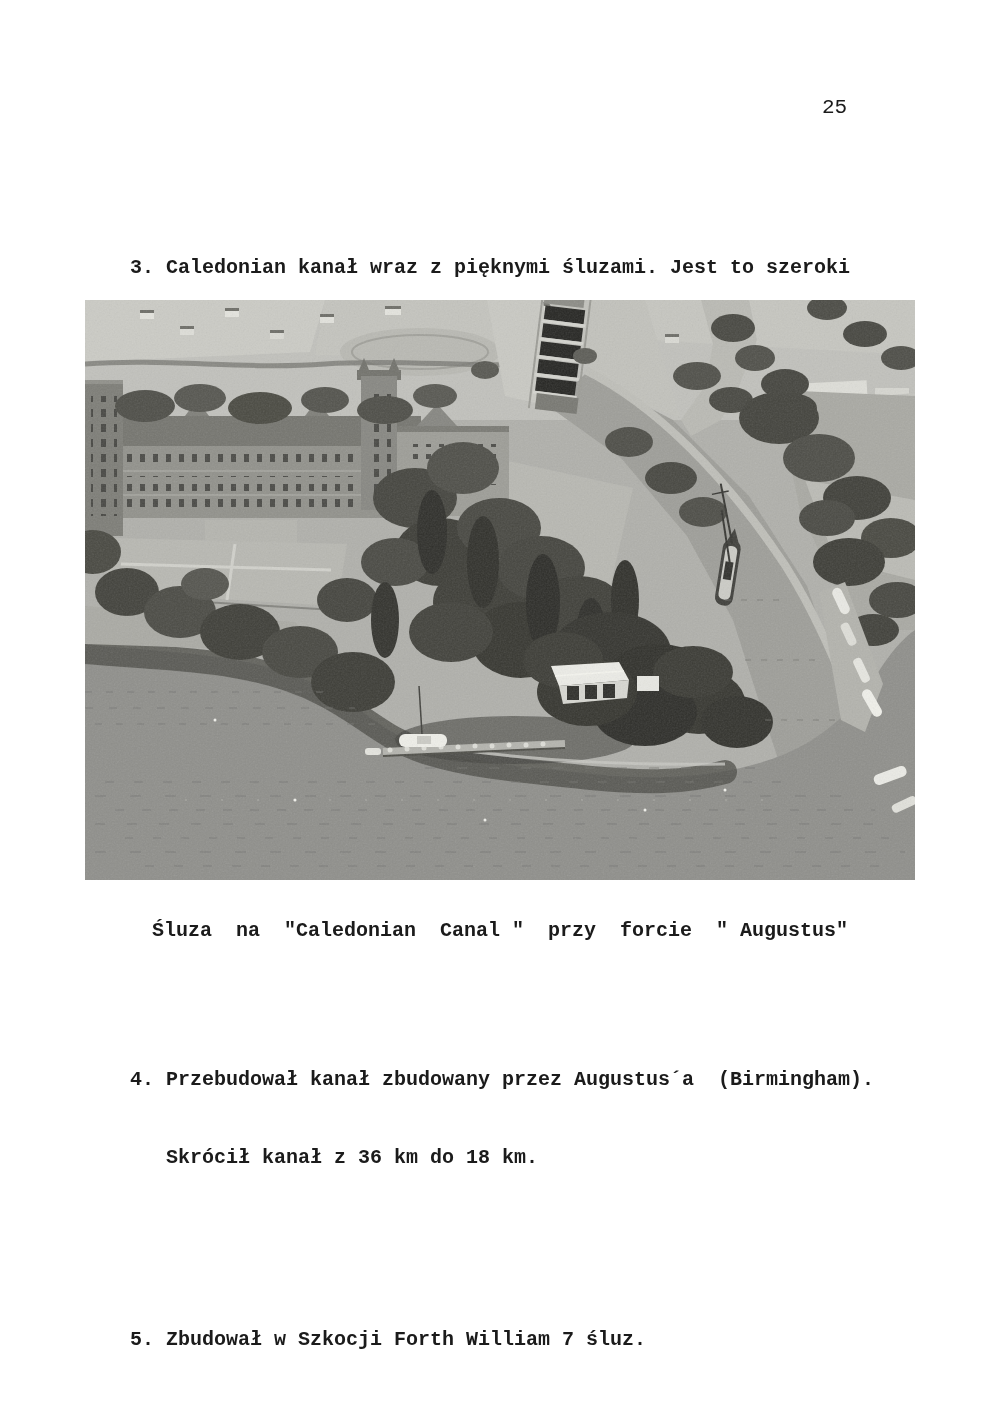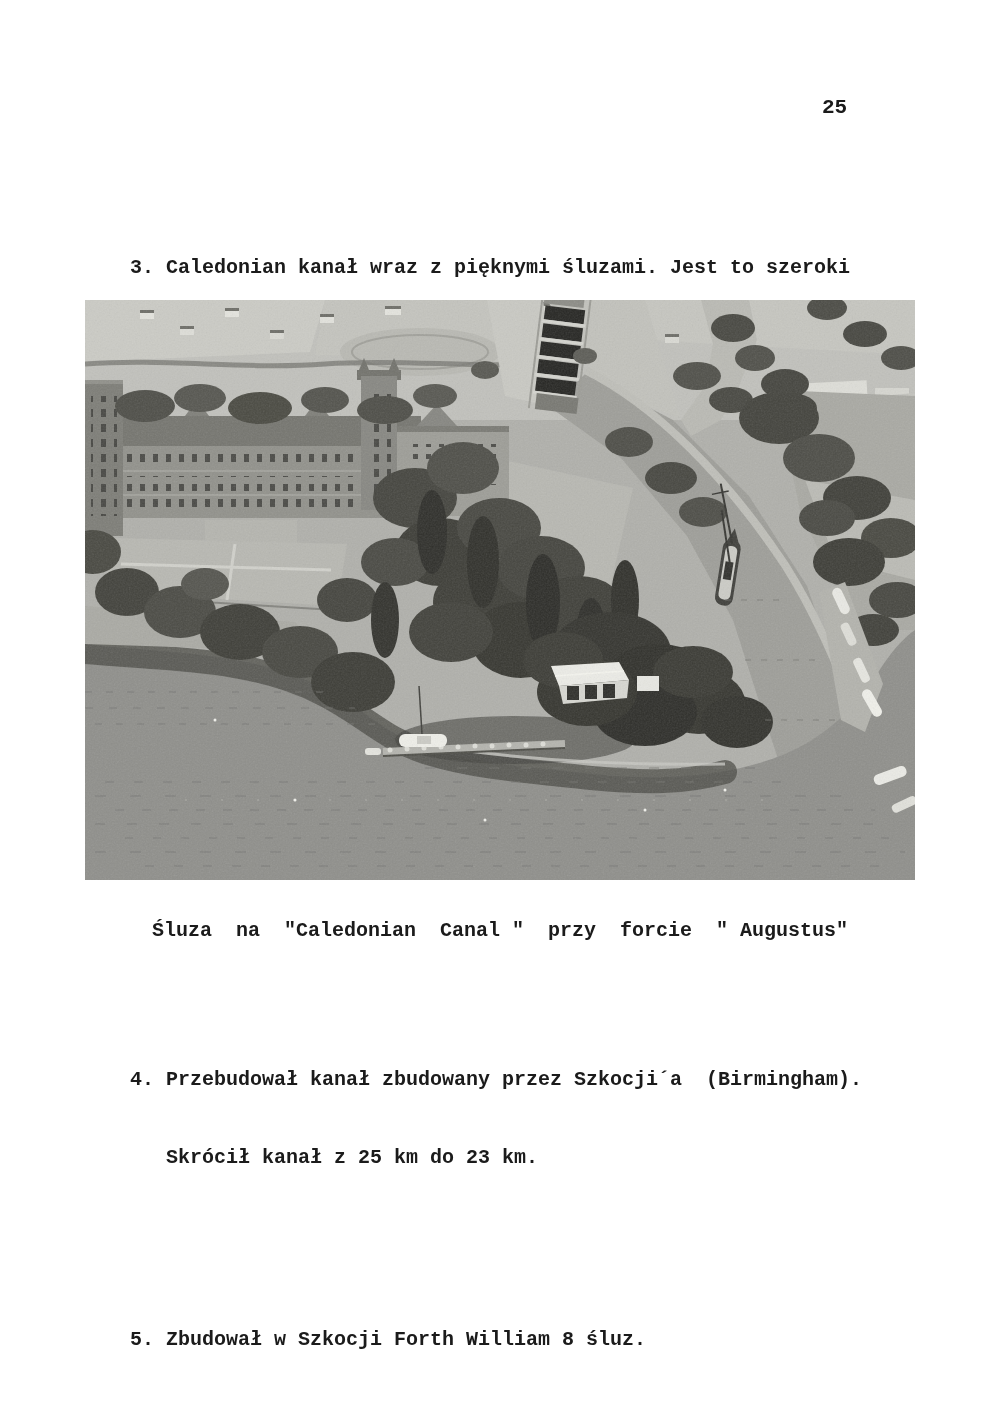--- a/index.html
+++ b/index.html
@@ -1,19 +1,19 @@
 <!DOCTYPE html>
 <html><head>
 <meta charset="utf-8">
 <style>
   html,body{margin:0;padding:0;background:#ffffff;}
   .page{position:relative;width:1000px;height:1420px;background:#ffffff;overflow:hidden;
         font-family:"Liberation Mono","DejaVu Sans Mono",monospace;color:#1b1b1b;}
   .txt{white-space:pre;font-size:20px;font-weight:600;}
-  .page-number{position:absolute;left:822px;top:96px;font-size:21px;font-weight:700;
+  .page-number{position:absolute;left:822px;top:96px;font-size:21px;font-weight:400;
                font-family:"Liberation Mono","DejaVu Sans Mono",monospace;}
   .top-list{position:absolute;left:130px;top:142px;line-height:28px;}
   .bottom-block{position:absolute;left:130px;top:963px;line-height:26px;}
   .line{white-space:pre;}
   .num{display:inline-block;width:36px;}
   .cont{padding-left:36px;}
   .caption{position:absolute;left:85px;top:919px;width:830px;text-align:center;
            white-space:pre;font-size:20px;font-weight:600;}
   .photo{position:absolute;left:85px;top:300px;width:830px;height:580px;margin:0;
          background:#aeaea9;overflow:hidden;}
@@ -300,23 +300,23 @@
       </g>
 
       <rect x="0" y="0" width="830" height="580" filter="url(#grain)" opacity="0.5"></rect>
     </svg>
   </figure>
 
   <div class="caption">Śluza  na  "Caledonian  Canal "  przy  forcie  " Augustus"</div>
 
   <div class="bottom-block txt">
     <div class="item">
-      <div class="line"><span class="num">4.</span><span>Przebudował kanał zbudowany przez Szkocji´a  (Birmingham).</span></div>
-      <div class="line cont">Skrócił kanał z 25 km do 23 km.</div>
+      <div class="line"><span class="num">4.</span><span>Przebudował kanał zbudowany przez Augustus´a  (Birmingham).</span></div>
+      <div class="line cont">Skrócił kanał z 36 km do 18 km.</div>
     </div>
     <div class="item">
-      <div class="line"><span class="num">5.</span><span>Zbudował w Szkocji Forth William 8 śluz.</span></div>
+      <div class="line"><span class="num">5.</span><span>Zbudował w Szkocji Forth William 7 śluz.</span></div>
     </div>
     
     
   </div>
 
 </div>
 
 </body></html>

